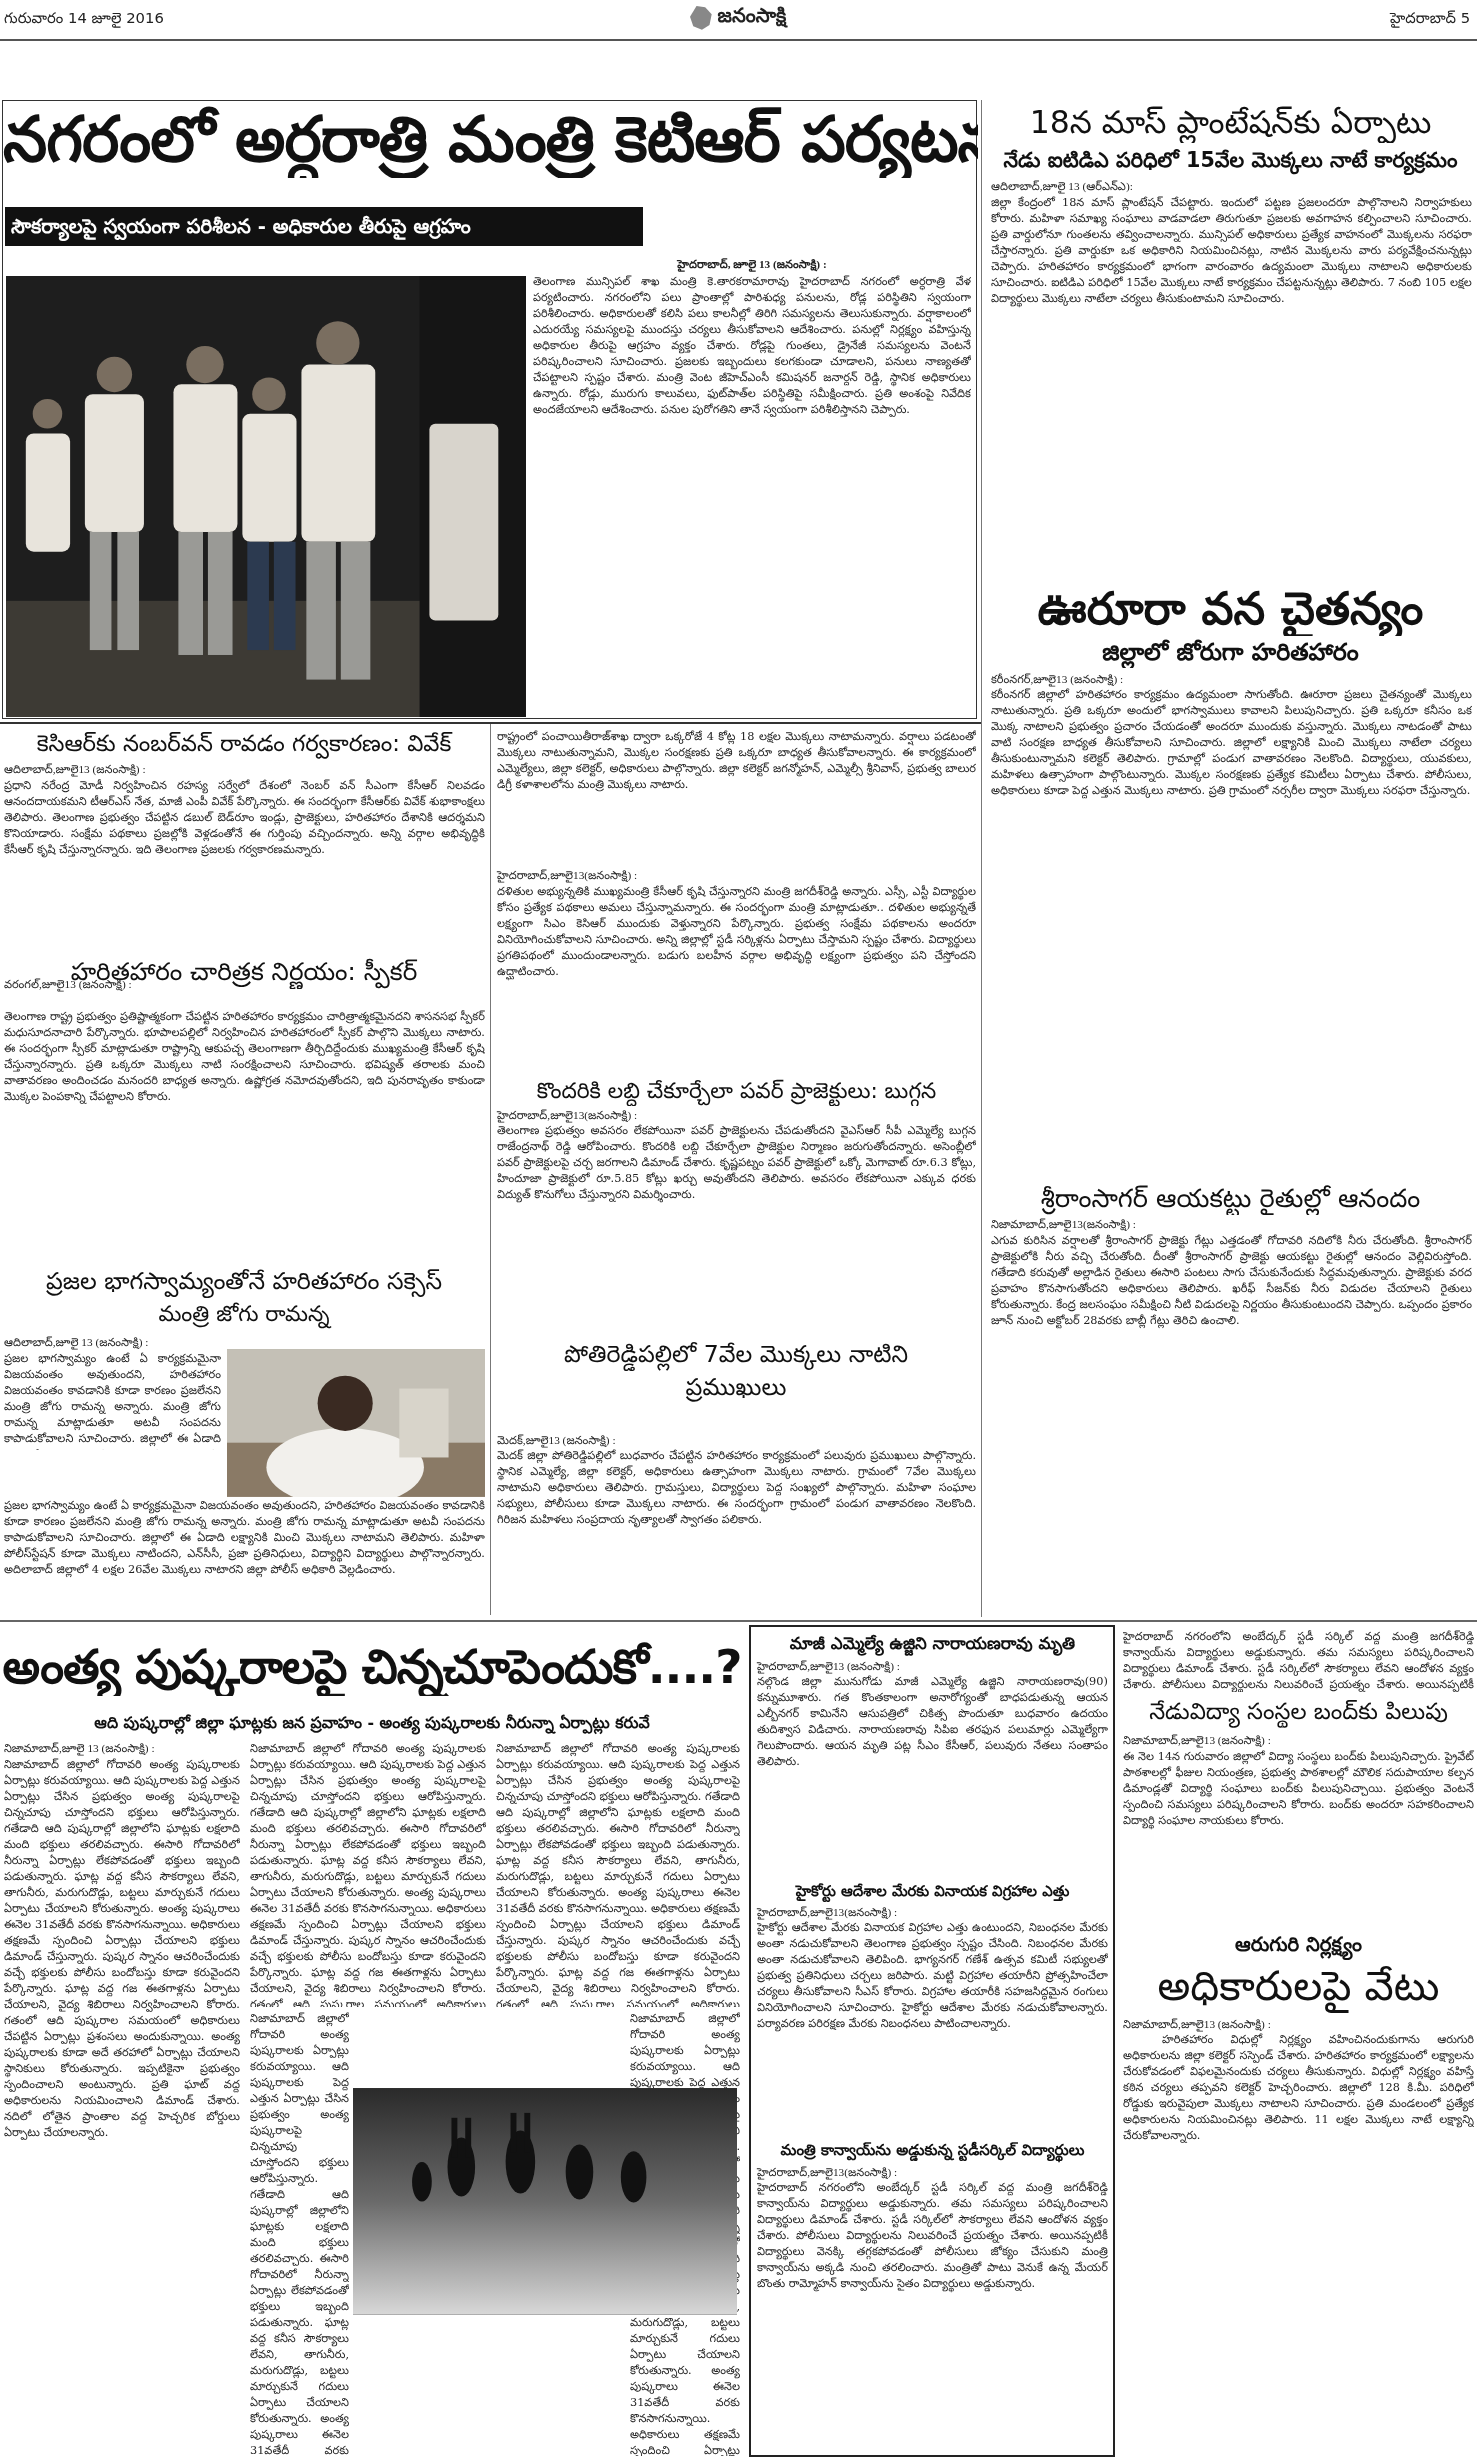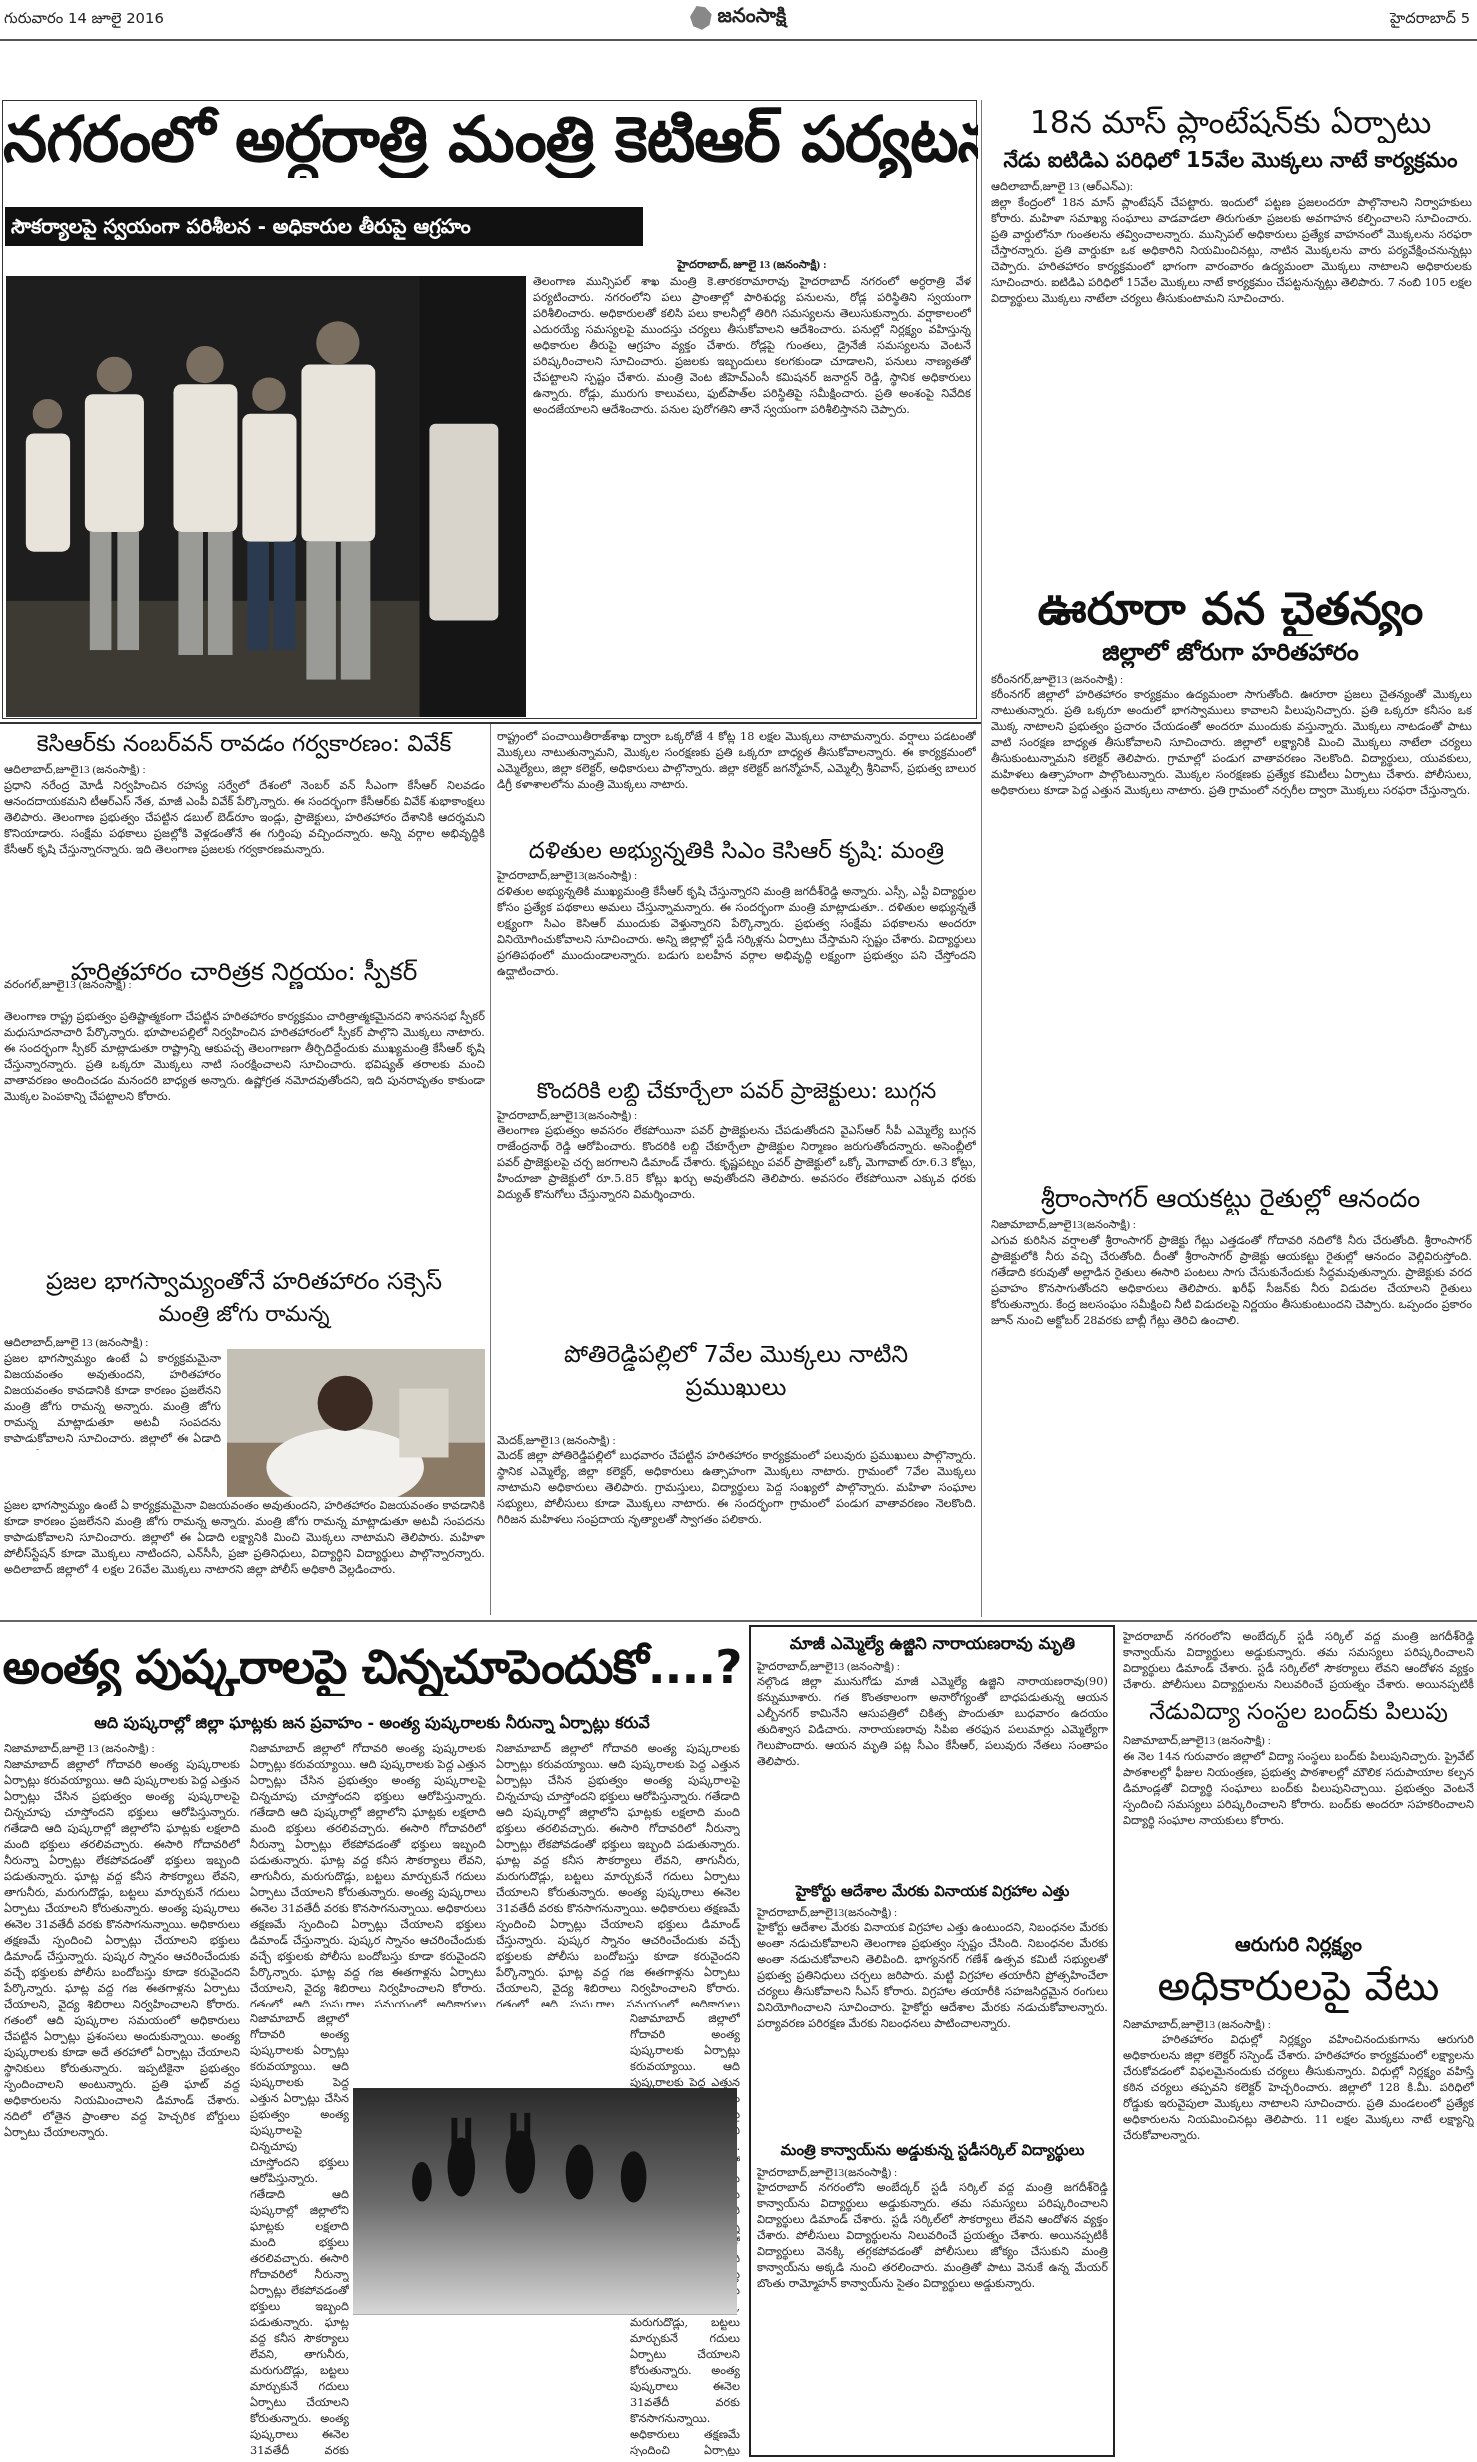--- a/index.html
+++ b/index.html
@@ -120,21 +120,20 @@
     </svg>
   </div>
   <div class="abs body-text" style="left:3.9px;top:232px;width:481px;height:113px;">ప్రజల భాగస్వామ్యం ఉంటే ఏ కార్యక్రమమైనా విజయవంతం అవుతుందని, హరితహారం విజయవంతం కావడానికి కూడా కారణం ప్రజలేనని మంత్రి జోగు రామన్న అన్నారు. మంత్రి జోగు రామన్న మాట్లాడుతూ అటవీ సంపదను కాపాడుకోవాలని సూచించారు. జిల్లాలో ఈ ఏడాది లక్ష్యానికి మించి మొక్కలు నాటామని తెలిపారు. మహిళా పోలీస్‌స్టేషన్ కూడా మొక్కలు నాటిందని, ఎన్‌సీసీ, ప్రజా ప్రతినిధులు, విద్యార్థిని విద్యార్థులు పాల్గొన్నారన్నారు. అదిలాబాద్ జిల్లాలో 4 లక్షల 26వేల మొక్కలు నాటారని జిల్లా పోలీస్ అధికారి వెల్లడించారు.</div>
 </div>
 
 <div class="abs" style="left:495px;top:725px;width:483px;height:108px;">
   <div class="abs body-text" style="left:2px;top:3.9px;width:479px;height:102px;">రాష్ట్రంలో పంచాయితీరాజ్‌శాఖ ద్వారా ఒక్కరోజే 4 కోట్ల 18 లక్షల మొక్కలు నాటామన్నారు. వర్షాలు పడటంతో మొక్కలు నాటుతున్నామని, మొక్కల సంరక్షణకు ప్రతి ఒక్కరూ బాధ్యత తీసుకోవాలన్నారు. ఈ కార్యక్రమంలో ఎమ్మెల్యేలు, జిల్లా కలెక్టర్, అధికారులు పాల్గొన్నారు. జిల్లా కలెక్టర్ జగన్మోహన్, ఎమ్మెల్సీ శ్రీనివాస్, ప్రభుత్వ బాలుర డిగ్రీ కళాశాలలోను మంత్రి మొక్కలు నాటారు.</div>
 </div>
 
 <div class="abs" style="left:495px;top:835px;width:483px;height:236px;">
-  <div class="hl" style="position:absolute;left:0;top:0;width:483px;font-size:22.7px;line-height:31.5px;">దళితుల అభ్యున్నతికి సిఎం కెసిఆర్ కృషి: మంత్రి</div>
   <div class="abs dateline" style="left:2px;top:33px;width:479px;font-weight:normal;">హైదరాబాద్,జూలై13(జనంసాక్షి) :</div>
   <div class="abs body-text" style="left:2px;top:49px;width:479px;height:185px;">దళితుల అభ్యున్నతికి ముఖ్యమంత్రి కేసీఆర్ కృషి చేస్తున్నారని మంత్రి జగదీశ్‌రెడ్డి అన్నారు. ఎస్సీ, ఎస్టీ విద్యార్థుల కోసం ప్రత్యేక పథకాలు అమలు చేస్తున్నామన్నారు. ఈ సందర్భంగా మంత్రి మాట్లాడుతూ.. దళితుల అభ్యున్నతే లక్ష్యంగా సిఎం కెసిఆర్ ముందుకు వెళ్తున్నారని పేర్కొన్నారు. ప్రభుత్వ సంక్షేమ పథకాలను అందరూ వినియోగించుకోవాలని సూచించారు. అన్ని జిల్లాల్లో స్టడీ సర్కిళ్లను ఏర్పాటు చేస్తామని స్పష్టం చేశారు. విద్యార్థులు ప్రగతిపథంలో ముందుండాలన్నారు. బడుగు బలహీన వర్గాల అభివృద్ధి లక్ష్యంగా ప్రభుత్వం పని చేస్తోందని ఉద్ఘాటించారు.</div>
 </div>
 
 <div class="abs" style="left:495px;top:1076px;width:483px;height:258px;">
   <div class="hl" style="position:absolute;left:0;top:0;width:483px;font-size:21.7px;line-height:29.6px;">కొందరికి లబ్ది చేకూర్చేలా పవర్ ప్రాజెక్టులు: బుగ్గన</div>
   <div class="abs dateline" style="left:2px;top:31.5px;width:479px;font-weight:normal;">హైదరాబాద్,జూలై13(జనంసాక్షి) :</div>
   <div class="abs body-text" style="left:2px;top:47px;width:479px;height:207px;">తెలంగాణ ప్రభుత్వం అవసరం లేకపోయినా పవర్ ప్రాజెక్టులను చేపడుతోందని వైఎస్ఆర్ సీపీ ఎమ్మెల్యే బుగ్గన రాజేంద్రనాథ్ రెడ్డి ఆరోపించారు. కొందరికి లబ్ది చేకూర్చేలా ప్రాజెక్టుల నిర్మాణం జరుగుతోందన్నారు. అసెంబ్లీలో పవర్ ప్రాజెక్టులపై చర్చ జరగాలని డిమాండ్ చేశారు. కృష్ణపట్నం పవర్ ప్రాజెక్టులో ఒక్కో మెగావాట్ రూ.6.3 కోట్లు, హిందూజా ప్రాజెక్టులో రూ.5.85 కోట్లు ఖర్చు అవుతోందని తెలిపారు. అవసరం లేకపోయినా ఎక్కువ ధరకు విద్యుత్ కొనుగోలు చేస్తున్నారని విమర్శించారు.</div>
 </div>
 

